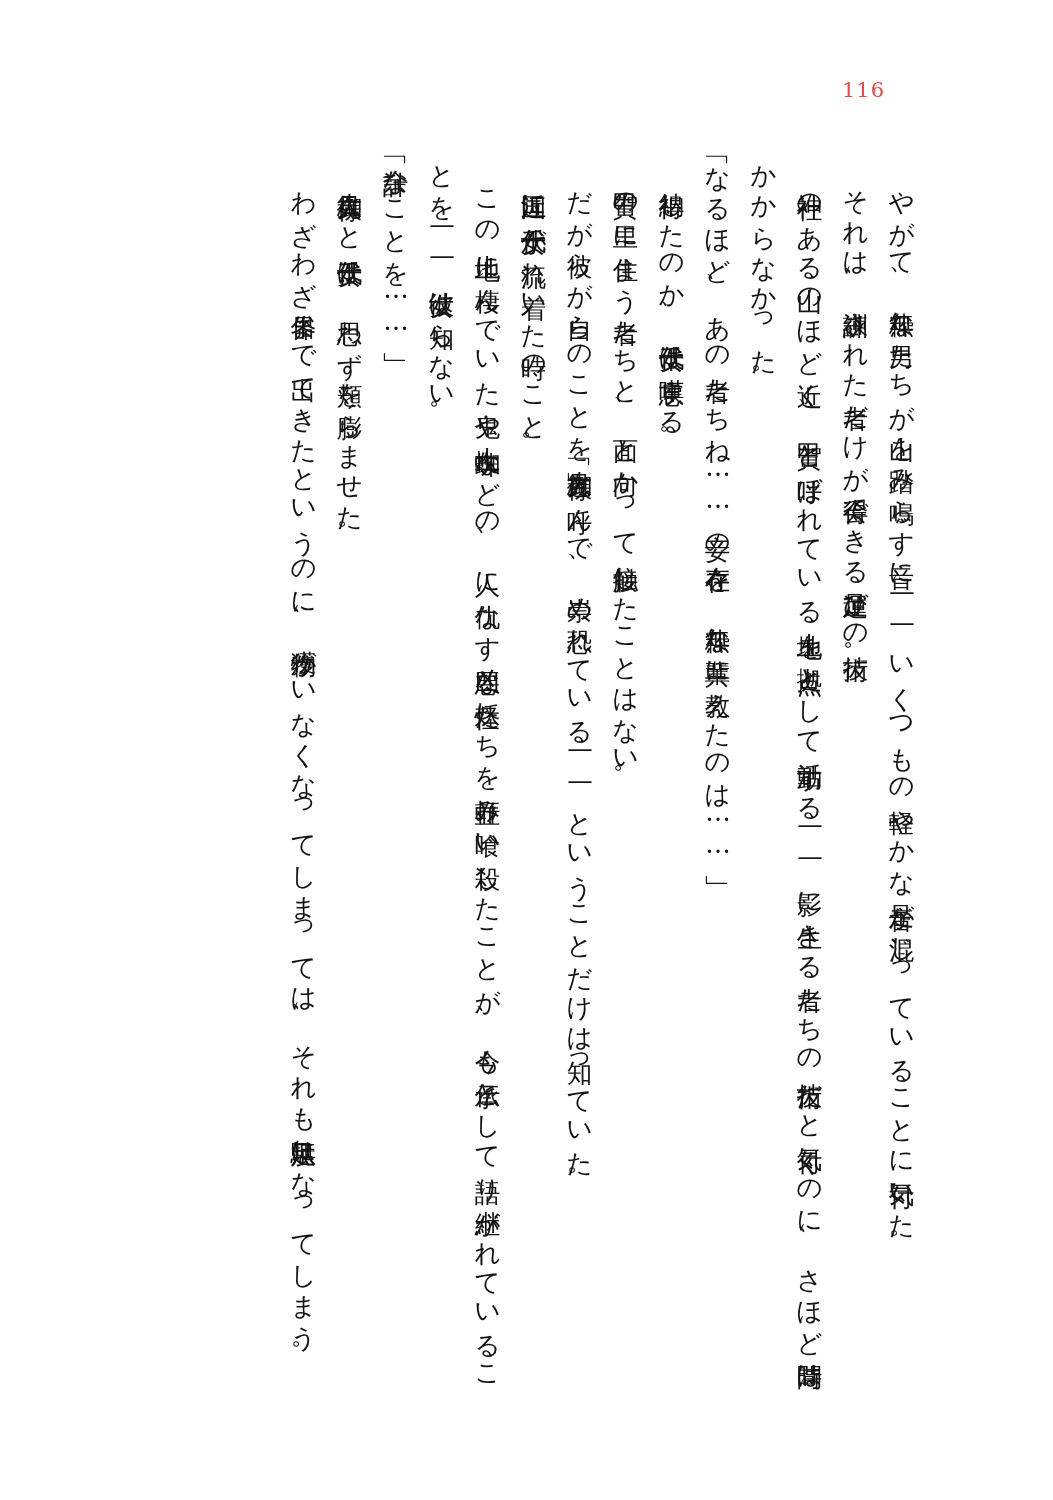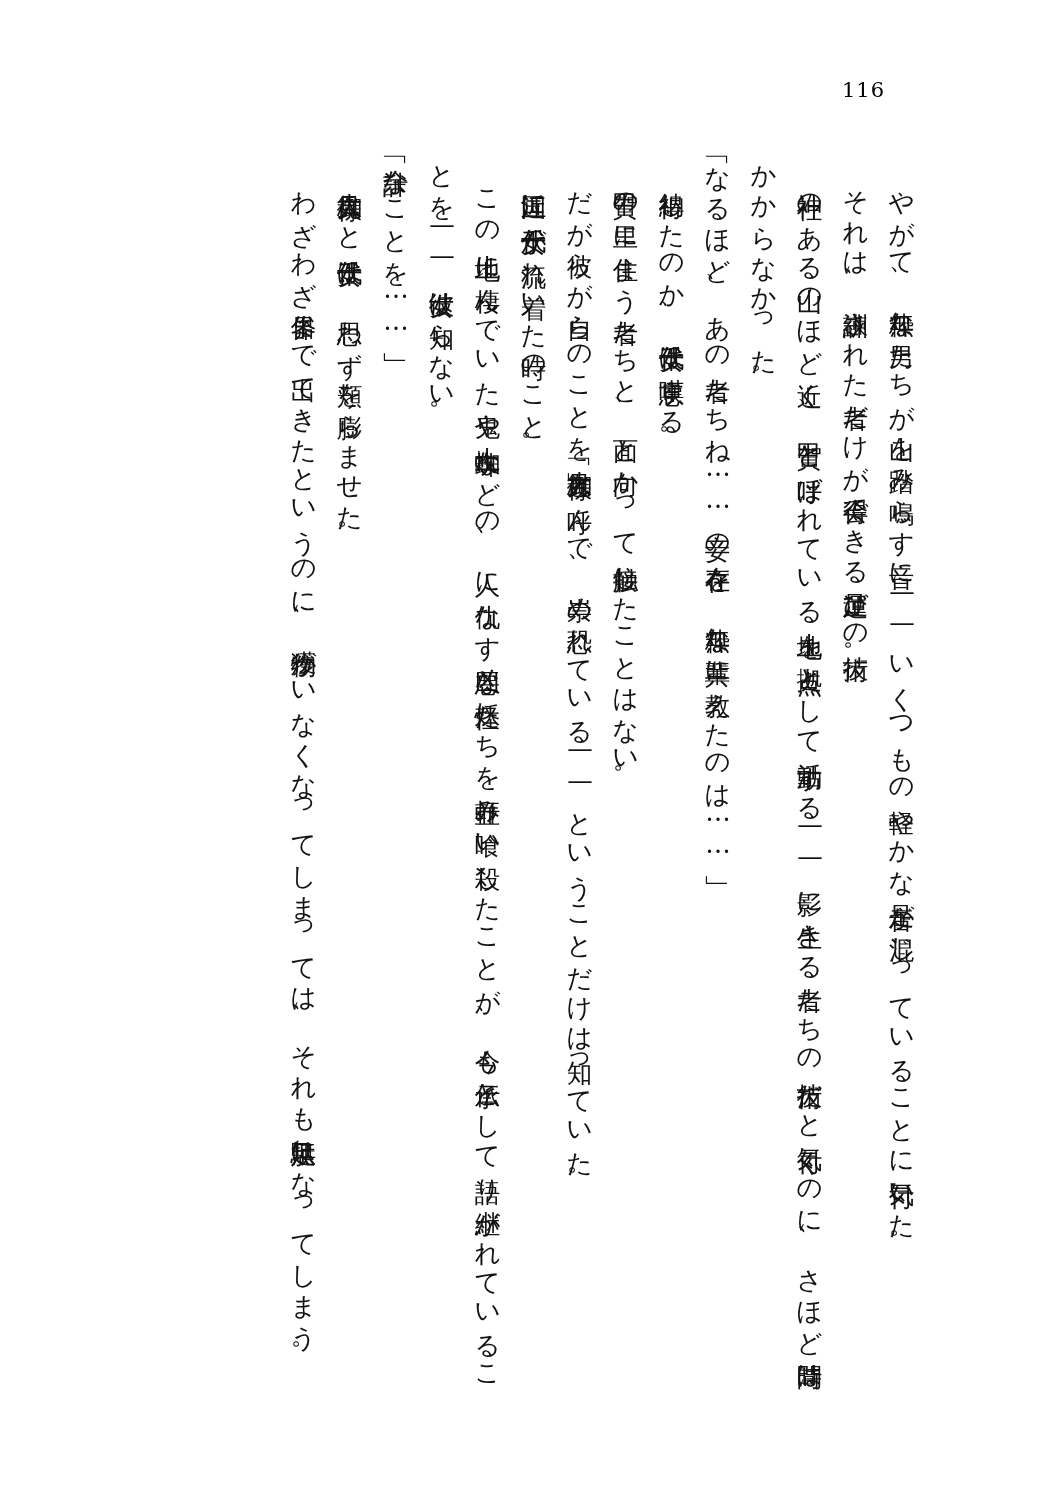--- a/index.html
+++ b/index.html
@@ -15,21 +15,21 @@
     overflow: hidden;
     font-family: "DejaVu Serif", "Liberation Serif", serif;
     color: #141414;
   }
   .page-number {
     position: absolute;
     top: 78px;
     right: 168px;
     font-size: 21px;
     letter-spacing: 1px;
-    color: #000000;
+    color: #ef4444;
     font-family: "DejaVu Serif", "Liberation Serif", serif;
   }
   .text-block {
     position: absolute;
     top: 148px;
     right: 128px;
     left: 110px;
     height: 1230px;
     writing-mode: vertical-rl;
     -webkit-writing-mode: vertical-rl;

